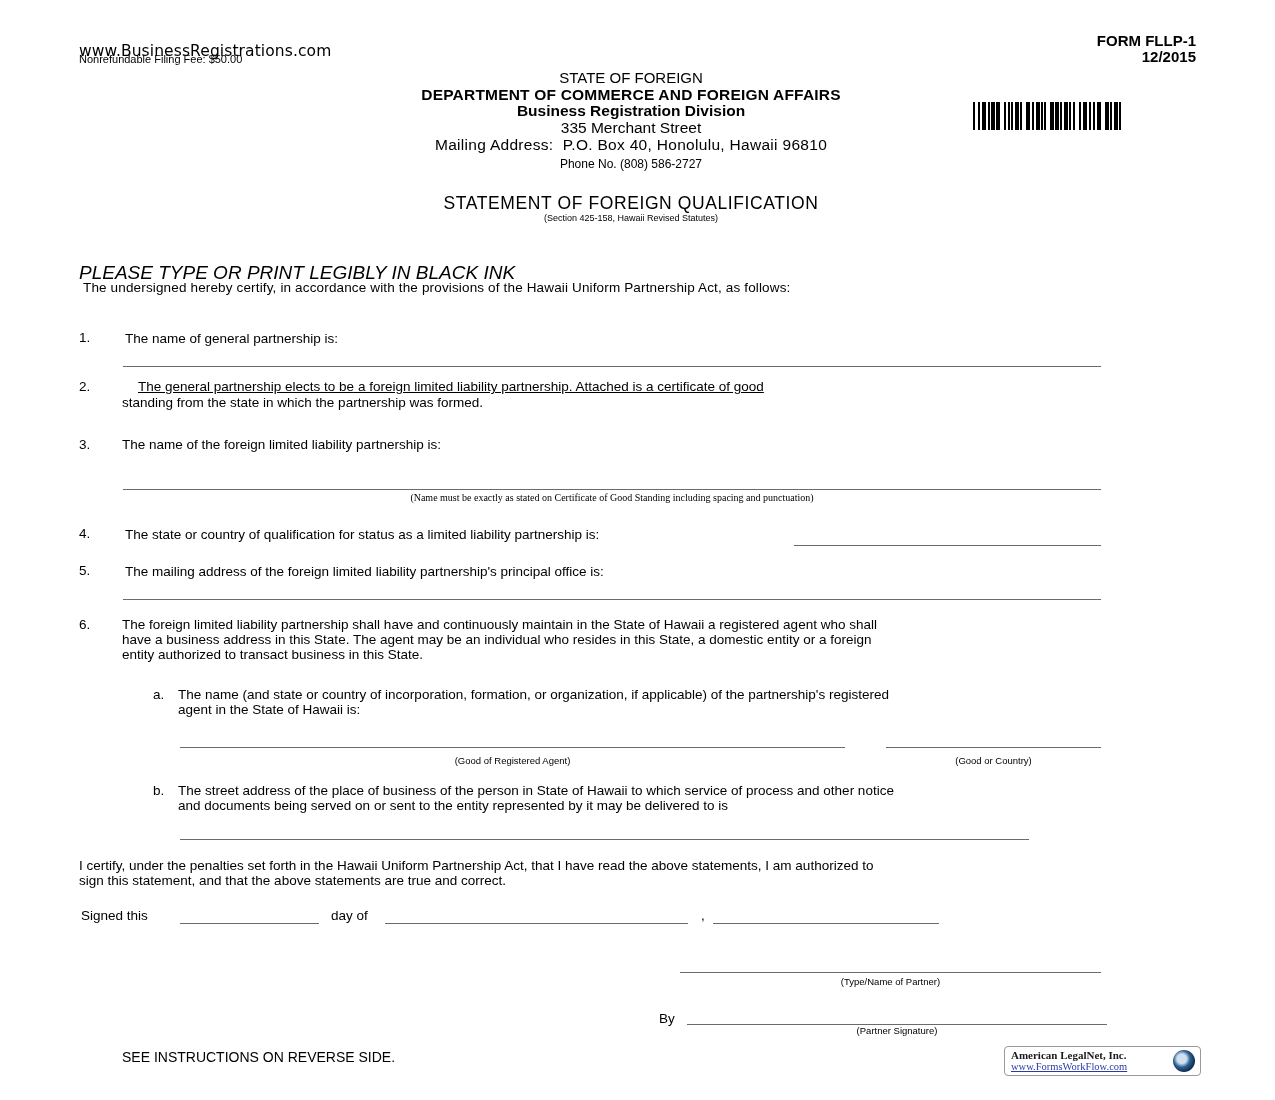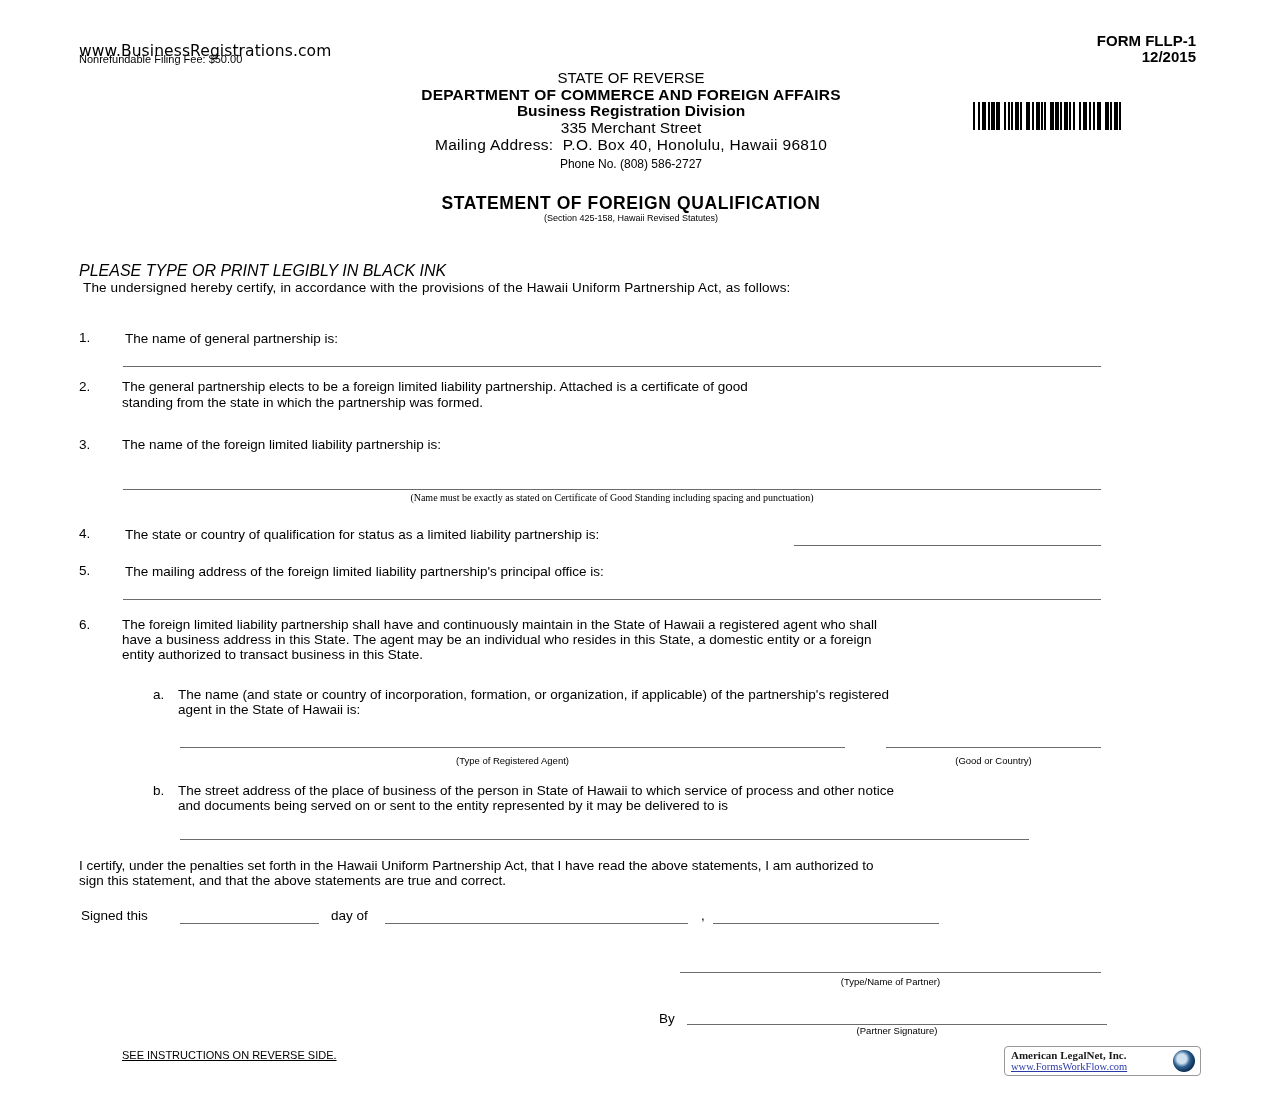--- a/index.html
+++ b/index.html
@@ -82,39 +82,39 @@
     <i style="width:4px"></i>
   <span style="width:4px"></span>
     <i style="width:1px"></i>
     <span style="width:2px"></span>
     <i style="width:2px"></i>
     <span style="width:4px"></span>
     <i style="width:1px"></i>
     <span style="width:2px"></span>
 </div>
 
-<div class="abs center" style="left:0; width:1262px; top:69px; font-size:15px;">STATE OF REVERSE</div>
+<div class="abs center" style="left:0; width:1262px; top:69px; font-size:15px;">STATE OF FOREIGN</div>
 <div class="abs center" style="left:0; width:1262px; top:86px; font-size:15.5px; font-weight:bold; letter-spacing:0.2px;">DEPARTMENT OF COMMERCE AND FOREIGN AFFAIRS</div>
 <div class="abs center" style="left:0; width:1262px; top:102px; font-size:15.5px; font-weight:bold;">Business Registration Division</div>
 <div class="abs center" style="left:0; width:1262px; top:119px; font-size:15.5px;">335 Merchant Street</div>
 <div class="abs center" style="left:0; width:1262px; top:136px; font-size:15.5px; letter-spacing:0.3px; white-space:pre;">Mailing Address:  P.O. Box 40, Honolulu, Hawaii 96810</div>
 <div class="abs center" style="left:0; width:1262px; top:157px; font-size:12px;">Phone No. (808) 586-2727</div>
 
-<div class="abs center" style="left:0; width:1262px; top:193px; font-size:17.5px; font-weight:bold; letter-spacing:0.6px;">STATEMENT OF FOREIGN QUALIFICATION</div>
+<div class="abs center" style="left:0; width:1262px; top:193px; font-size:17.5px; font-weight:normal; letter-spacing:0.6px;">STATEMENT OF FOREIGN QUALIFICATION</div>
 <div class="abs center" style="left:0; width:1262px; top:213px; font-size:9px;">(Section 425-158, Hawaii Revised Statutes)</div>
 
-<div class="abs" style="left:79px; top:262px; font-size:16px; font-style:italic;">PLEASE TYPE OR PRINT LEGIBLY IN BLACK INK</div>
+<div class="abs" style="left:79px; top:262px; font-size:19px; font-style:italic;">PLEASE TYPE OR PRINT LEGIBLY IN BLACK INK</div>
 <div class="abs" style="left:83px; top:280px; font-size:13.5px; letter-spacing:0.15px;">The undersigned hereby certify, in accordance with the provisions of the Hawaii Uniform Partnership Act, as follows:</div>
 
 <div class="abs body-text" style="left:79px; top:330px;">1.</div>
 <div class="abs body-text" style="left:125px; top:331px;">The name of general partnership is:</div>
 <div class="line" style="left:123px; top:366px; width:978px;"></div>
 
 <div class="abs body-text" style="left:79px; top:379px;">2.</div>
-<div class="abs body-text" style="left:122px; top:379px;">The general partnership elects to be a foreign limited liability partnership.  Attached is a certificate of good</div>
+<div class="abs body-text" style="left:138px; top:379px;text-decoration:underline;">The general partnership elects to be a foreign limited liability partnership.  Attached is a certificate of good</div>
 <div class="abs body-text" style="left:122px; top:395px;">standing from the state in which the partnership was formed.</div>
 
 <div class="abs body-text" style="left:79px; top:437px;">3.</div>
 <div class="abs body-text" style="left:122px; top:437px;text-align:center;">The name of the foreign limited liability partnership is:</div>
 <div class="line" style="left:123px; top:489px; width:978px;"></div>
 <div class="abs center serif-caption" style="left:123px; width:978px; top:492px;">(Name must be exactly as stated on Certificate of Good Standing including spacing and punctuation)</div>
 
 <div class="abs body-text" style="left:79px; top:526px;">4.</div>
 <div class="abs body-text" style="left:125px; top:527px;">The state or country of qualification for status as a limited liability partnership is:</div>
 <div class="line" style="left:794px; top:545px; width:307px;"></div>
@@ -126,21 +126,21 @@
 <div class="abs body-text" style="left:79px; top:617px;">6.</div>
 <div class="abs body-text" style="left:122px; top:617px;">The foreign limited liability partnership shall have and continuously maintain in the State of Hawaii a registered agent who shall</div>
 <div class="abs body-text" style="left:122px; top:632px;">have a business address in this State.  The agent may be an individual who resides in this State, a domestic entity or a foreign</div>
 <div class="abs body-text" style="left:122px; top:647px;">entity authorized to transact business in this State.</div>
 
 <div class="abs body-text" style="left:153px; top:687px;">a.</div>
 <div class="abs body-text" style="left:178px; top:687px;">The name (and state or country of incorporation, formation, or organization, if applicable) of the partnership's registered</div>
 <div class="abs body-text" style="left:178px; top:702px;">agent in the State of Hawaii is:</div>
 <div class="line" style="left:180px; top:747px; width:665px;"></div>
 <div class="line" style="left:886px; top:747px; width:215px;"></div>
-<div class="abs center caption" style="left:180px; width:665px; top:755px;">(Type of Registered Agent)</div>
+<div class="abs center caption" style="left:180px; width:665px; top:755px;">(Good of Registered Agent)</div>
 <div class="abs center caption" style="left:886px; width:215px; top:755px;">(Good or Country)</div>
 
 <div class="abs body-text" style="left:153px; top:783px;">b.</div>
 <div class="abs body-text" style="left:178px; top:783px;">The street address of the place of business of the person in State of Hawaii to which service of process and other notice</div>
 <div class="abs body-text" style="left:178px; top:798px;">and documents being served on or sent to the entity represented by it may be delivered to is</div>
 <div class="line" style="left:180px; top:839px; width:849px;"></div>
 
 <div class="abs body-text" style="left:79px; top:858px;">I certify, under the penalties set forth in the Hawaii Uniform Partnership Act, that I have read the above statements, I am authorized to</div>
 <div class="abs body-text" style="left:79px; top:873px;">sign this statement, and that the above statements are true and correct.</div>
 
@@ -151,19 +151,19 @@
 <div class="abs body-text" style="left:701px; top:908px;">,</div>
 <div class="line" style="left:713px; top:923px; width:226px;"></div>
 
 <div class="line" style="left:680px; top:972px; width:421px;"></div>
 <div class="abs center caption" style="left:680px; width:421px; top:976px;">(Type/Name of Partner)</div>
 
 <div class="abs body-text" style="left:659px; top:1011px;">By</div>
 <div class="line" style="left:687px; top:1024px; width:420px;"></div>
 <div class="abs center caption" style="left:687px; width:420px; top:1025px;">(Partner Signature)</div>
 
-<div class="abs" style="left:122px; top:1049px; font-size:11px;text-decoration:underline;">SEE INSTRUCTIONS ON REVERSE SIDE.</div>
+<div class="abs" style="left:122px; top:1049px; font-size:14px;">SEE INSTRUCTIONS ON REVERSE SIDE.</div>
 
 <div class="logo-box" style="left:1004px; top:1046px; width:195px; height:28px;">
   <div class="abs" style="left:6px; top:2px; font-family:'Liberation Serif', serif; font-size:11px; font-weight:bold; color:#1a1a1a;">American LegalNet, Inc.</div>
   <div class="abs" style="left:6px; top:14px; font-family:'Liberation Serif', serif; font-size:10.5px; color:#2a3aa8; text-decoration:underline;text-align:right;">www.FormsWorkFlow.com</div>
   <div class="logo-globe" style="left:168px; top:3px;"></div>
 </div>
 
 </body></html>

